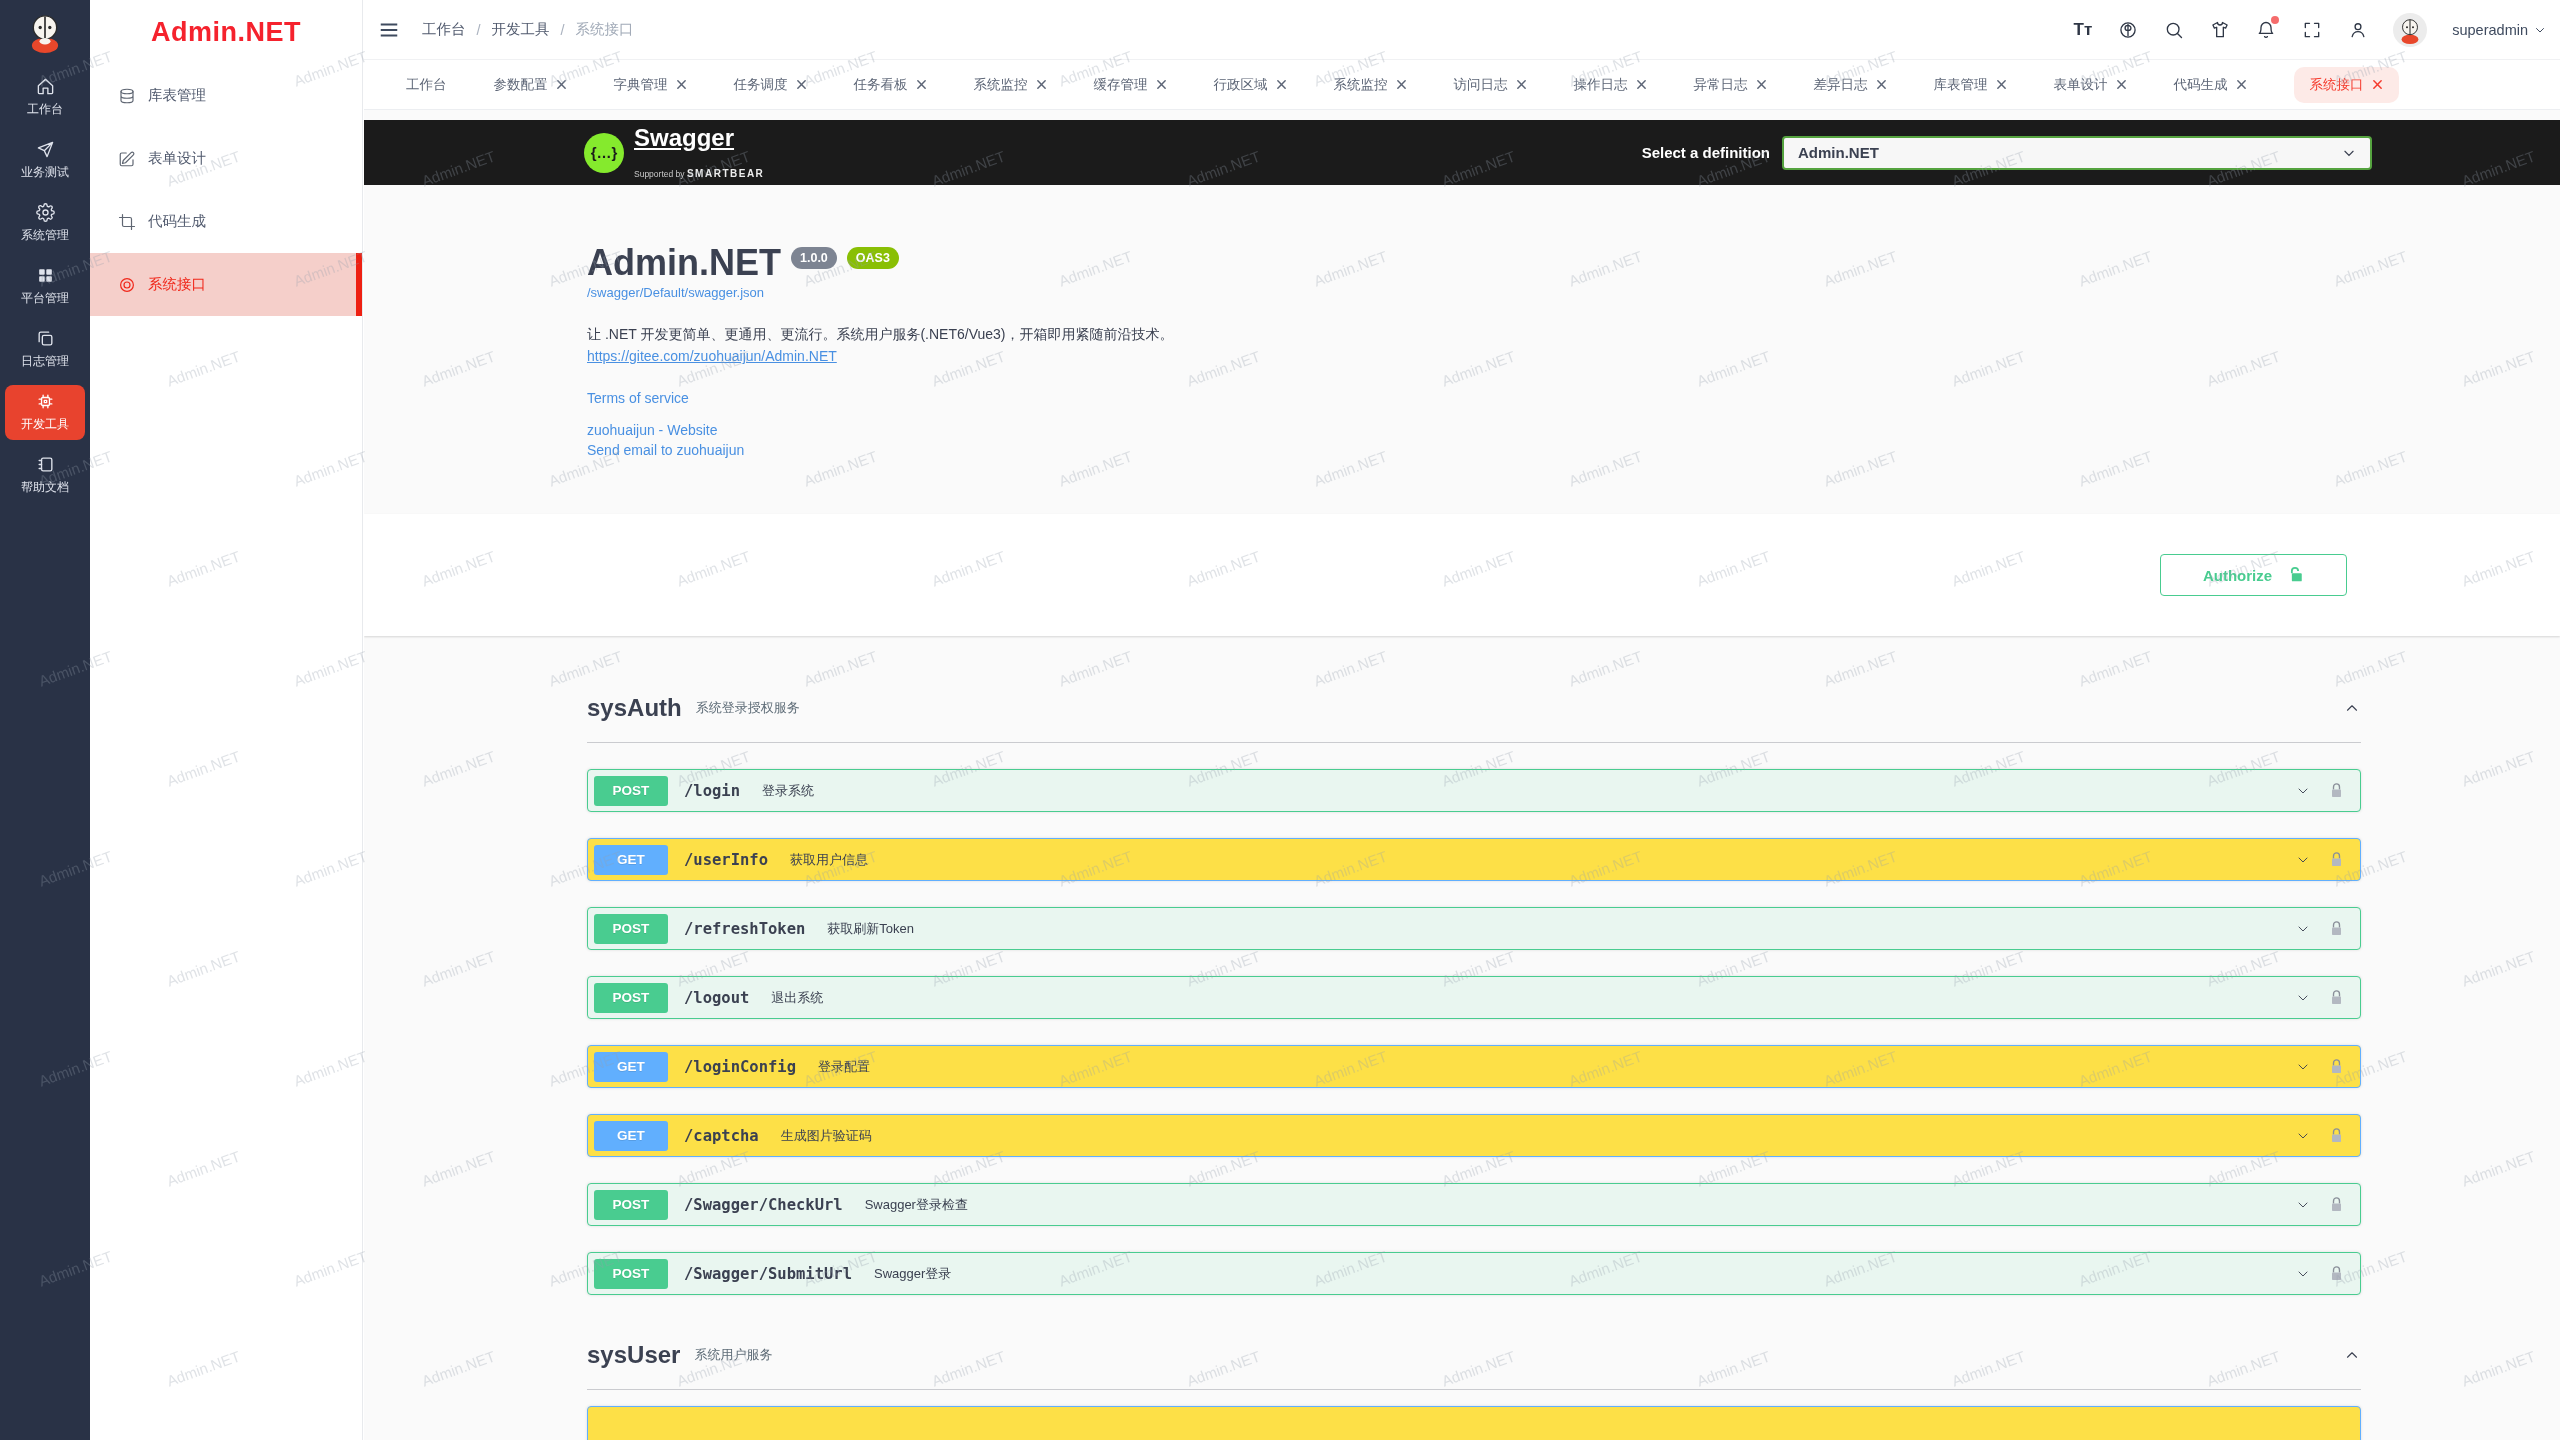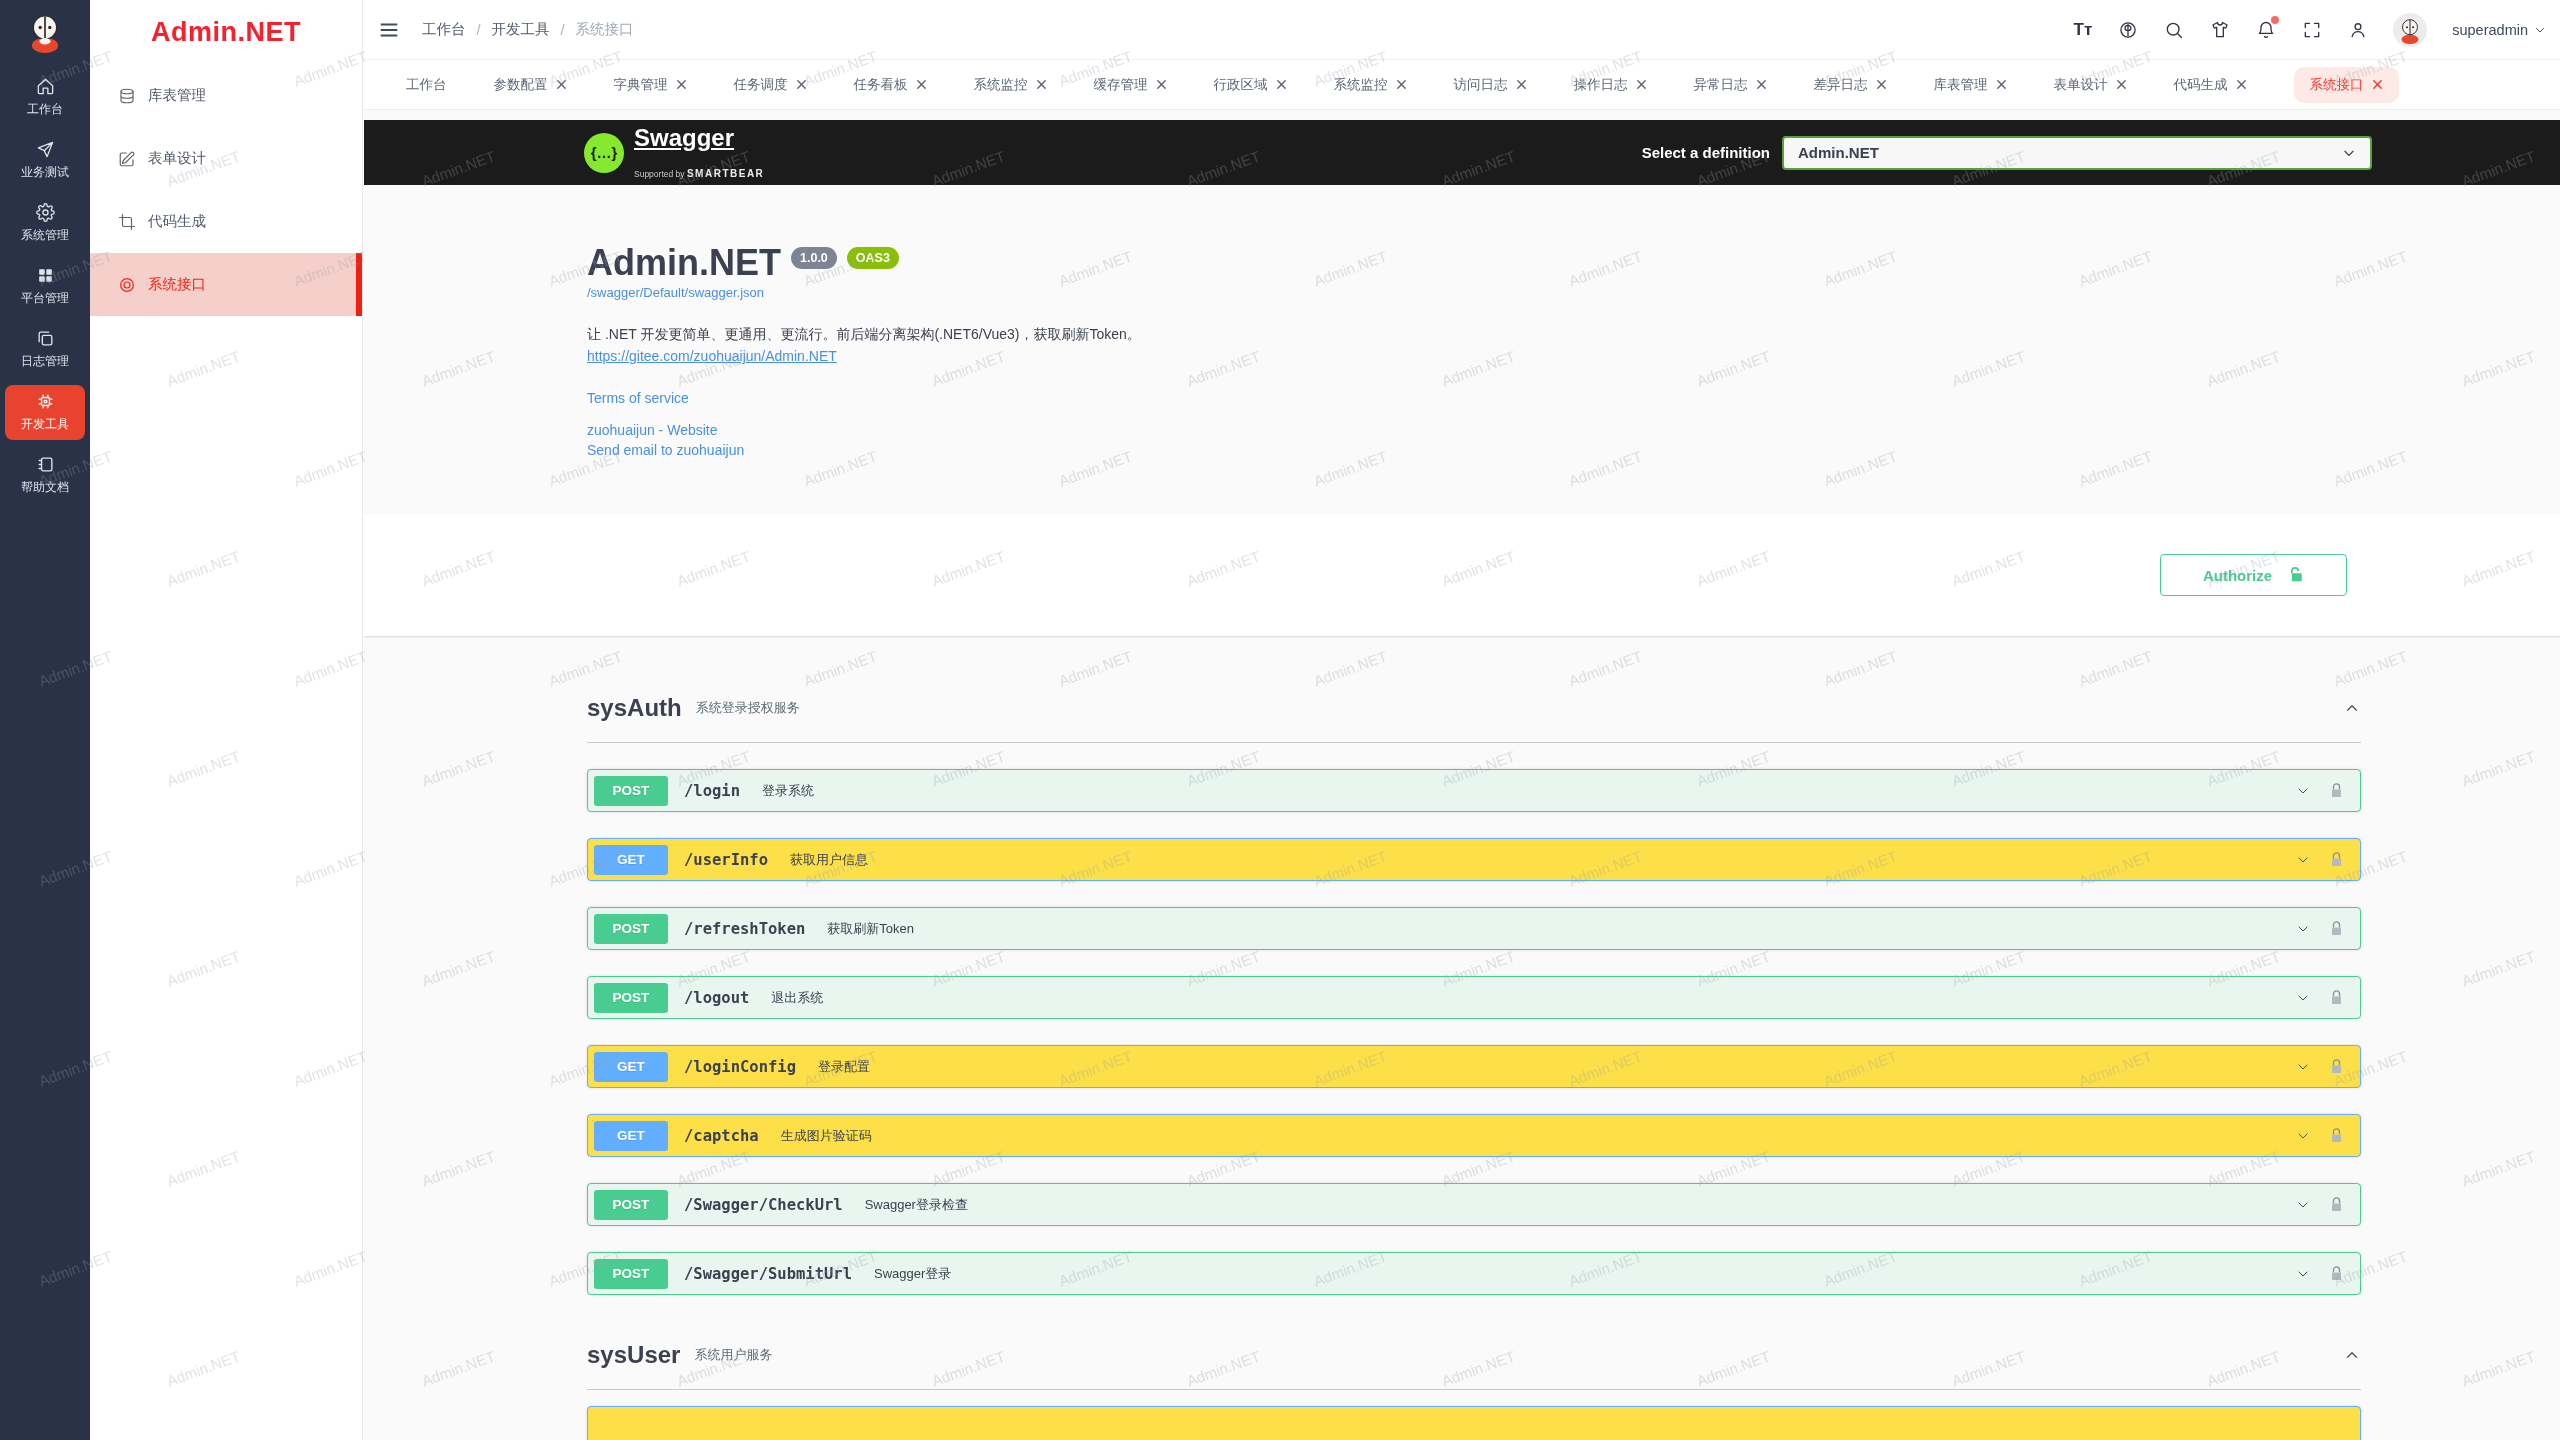--- a/index.html
+++ b/index.html
@@ -403,21 +403,21 @@
       </div>
     </div>
 
     <div class="info">
       <div class="title-row">
         <span class="api-title">Admin.NET</span>
         <span class="pill ver">1.0.0</span>
         <span class="pill oas">OAS3</span>
       </div>
       <div class="spec-link">/swagger/Default/swagger.json</div>
-      <div class="desc">让 .NET 开发更简单、更通用、更流行。前后端分离架构(.NET6/Vue3)，获取刷新Token。</div>
+      <div class="desc">让 .NET 开发更简单、更通用、更流行。系统用户服务(.NET6/Vue3)，开箱即用紧随前沿技术。</div>
       <div class="repo-link">https://gitee.com/zuohuaijun/Admin.NET</div>
       <div class="info-link mt26">Terms of service</div>
       <div class="info-link mt16">zuohuaijun - Website</div>
       <div class="info-link mt8">Send email to zuohuaijun</div>
     </div>
 
     <div class="scheme">
       <button class="auth-btn">
         <span>Authorize</span>
         <svg width="18" height="18" viewBox="0 0 20 20">

